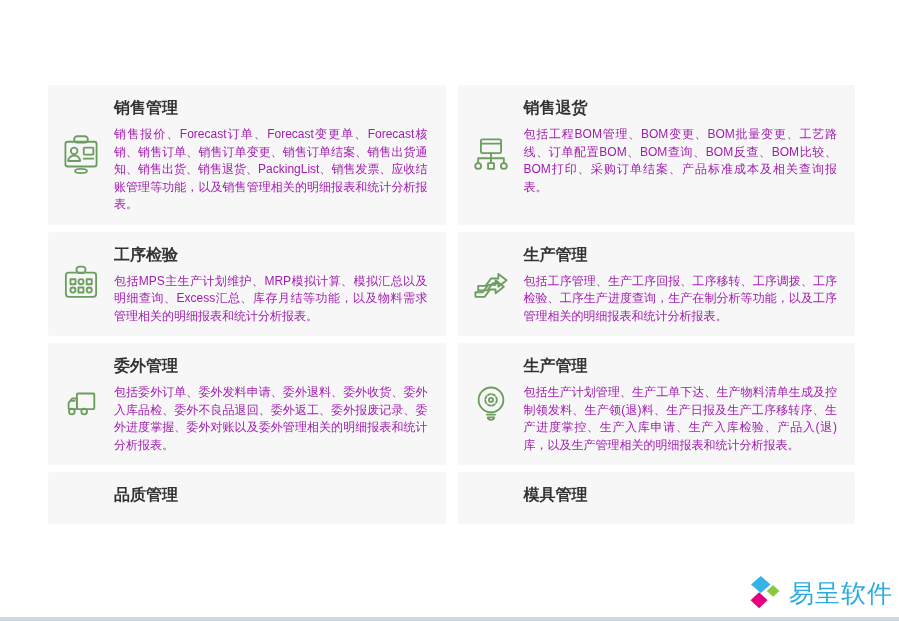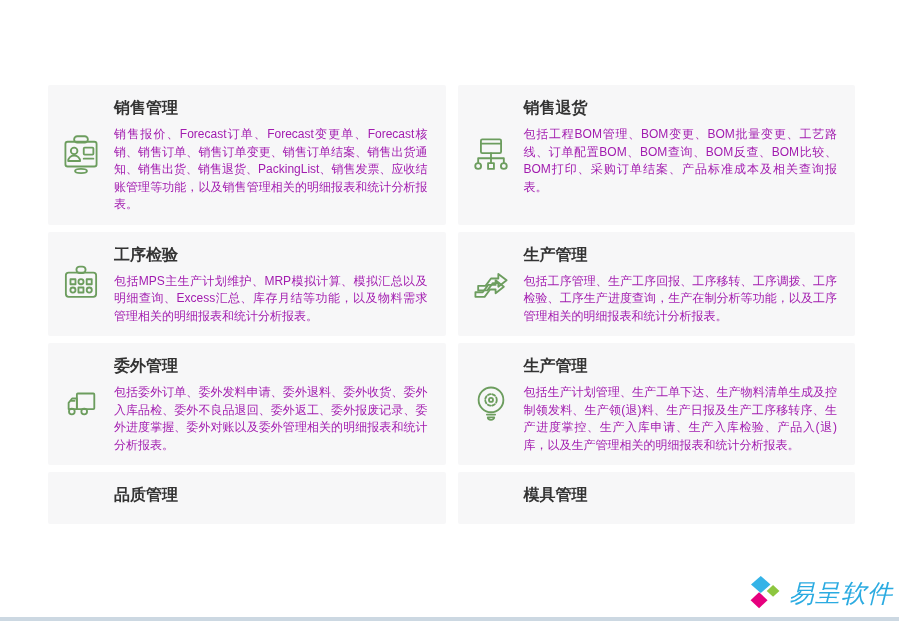--- a/index.html
+++ b/index.html
@@ -24,21 +24,21 @@
   .card-content{ flex:1; padding:11px 18px 11px 0; }
   .card-title{ margin:2px 0 7px; font-size:16px; font-weight:600; color:#333; }
   .card-desc{ margin:0; font-size:12px; color:#a21caf; line-height:17.5px; text-align:justify; }
   
   .strip{ position:absolute; left:0; right:0; bottom:0; height:4px; background:#ccd8e2; }
   .brand{
     position:absolute; right:0; bottom:3px; background:#ffffff;
     display:flex; align-items:center; gap:7px; padding:5px 6px 7px 12px;
   }
   .brand-mark{ width:34px; height:36px; }
-  .brand-name{ font-size:25px; color:#2babe1; letter-spacing:1px;font-style:italic; }
+  .brand-name{ font-size:25px; color:#2babe1; letter-spacing:1px; }
   
   .card-icon *{ vector-effect:non-scaling-stroke; }
   symbol *{ stroke:#6c9d5e; stroke-width:2; fill:none; stroke-linecap:round; stroke-linejoin:round; }
   .defs{ position:absolute; width:0; height:0; overflow:hidden; }
 </style>
 </head>
 <body>
 
 <svg class="defs" aria-hidden="true">
   <symbol id="id-card-icon" viewBox="0 0 48 48">

